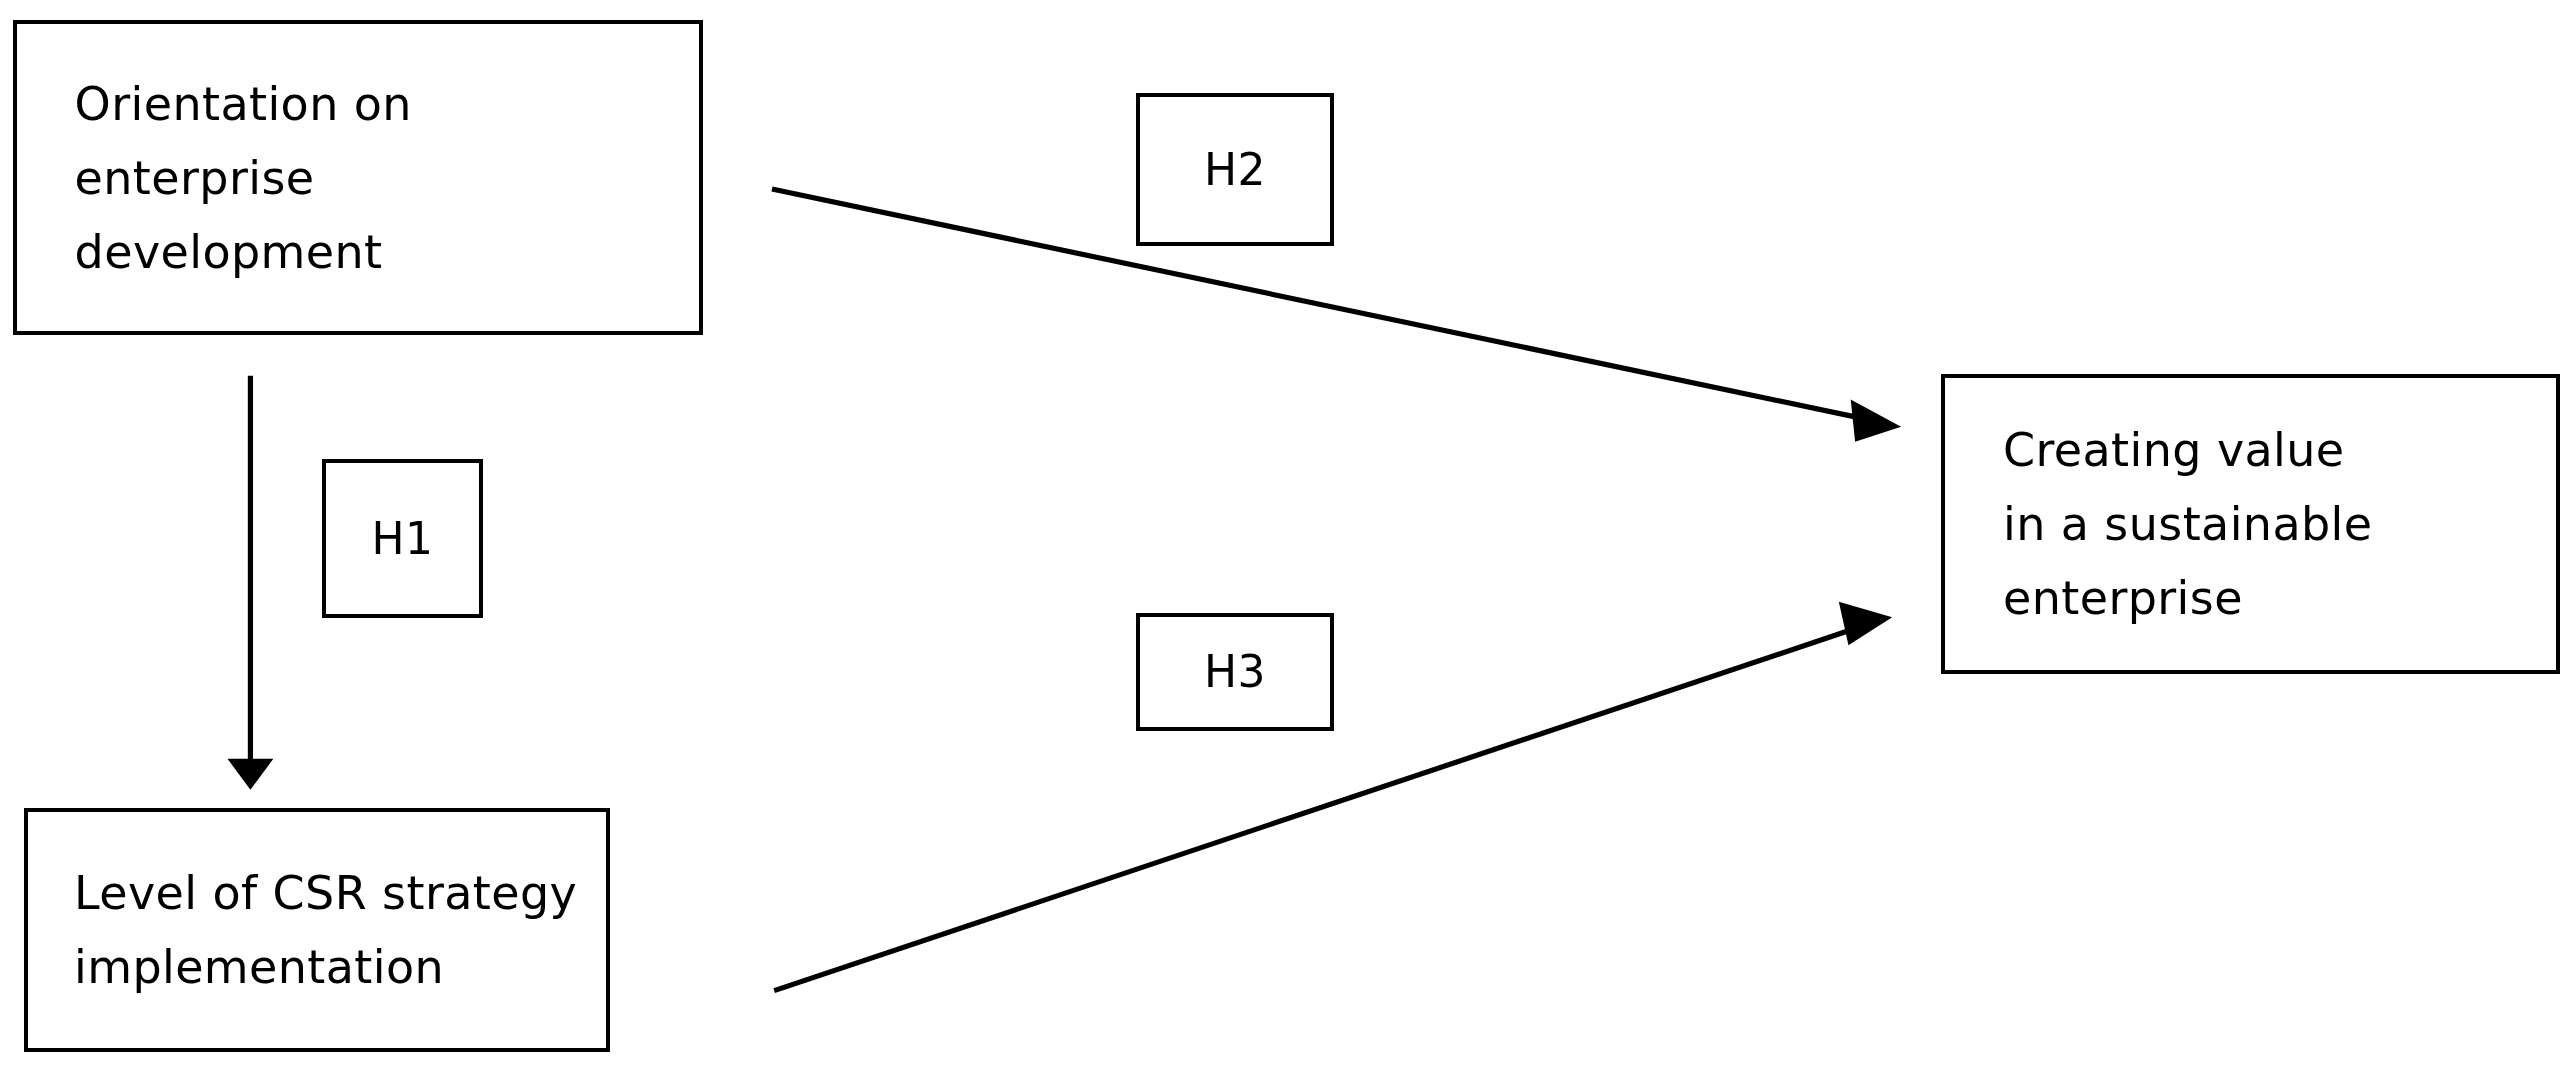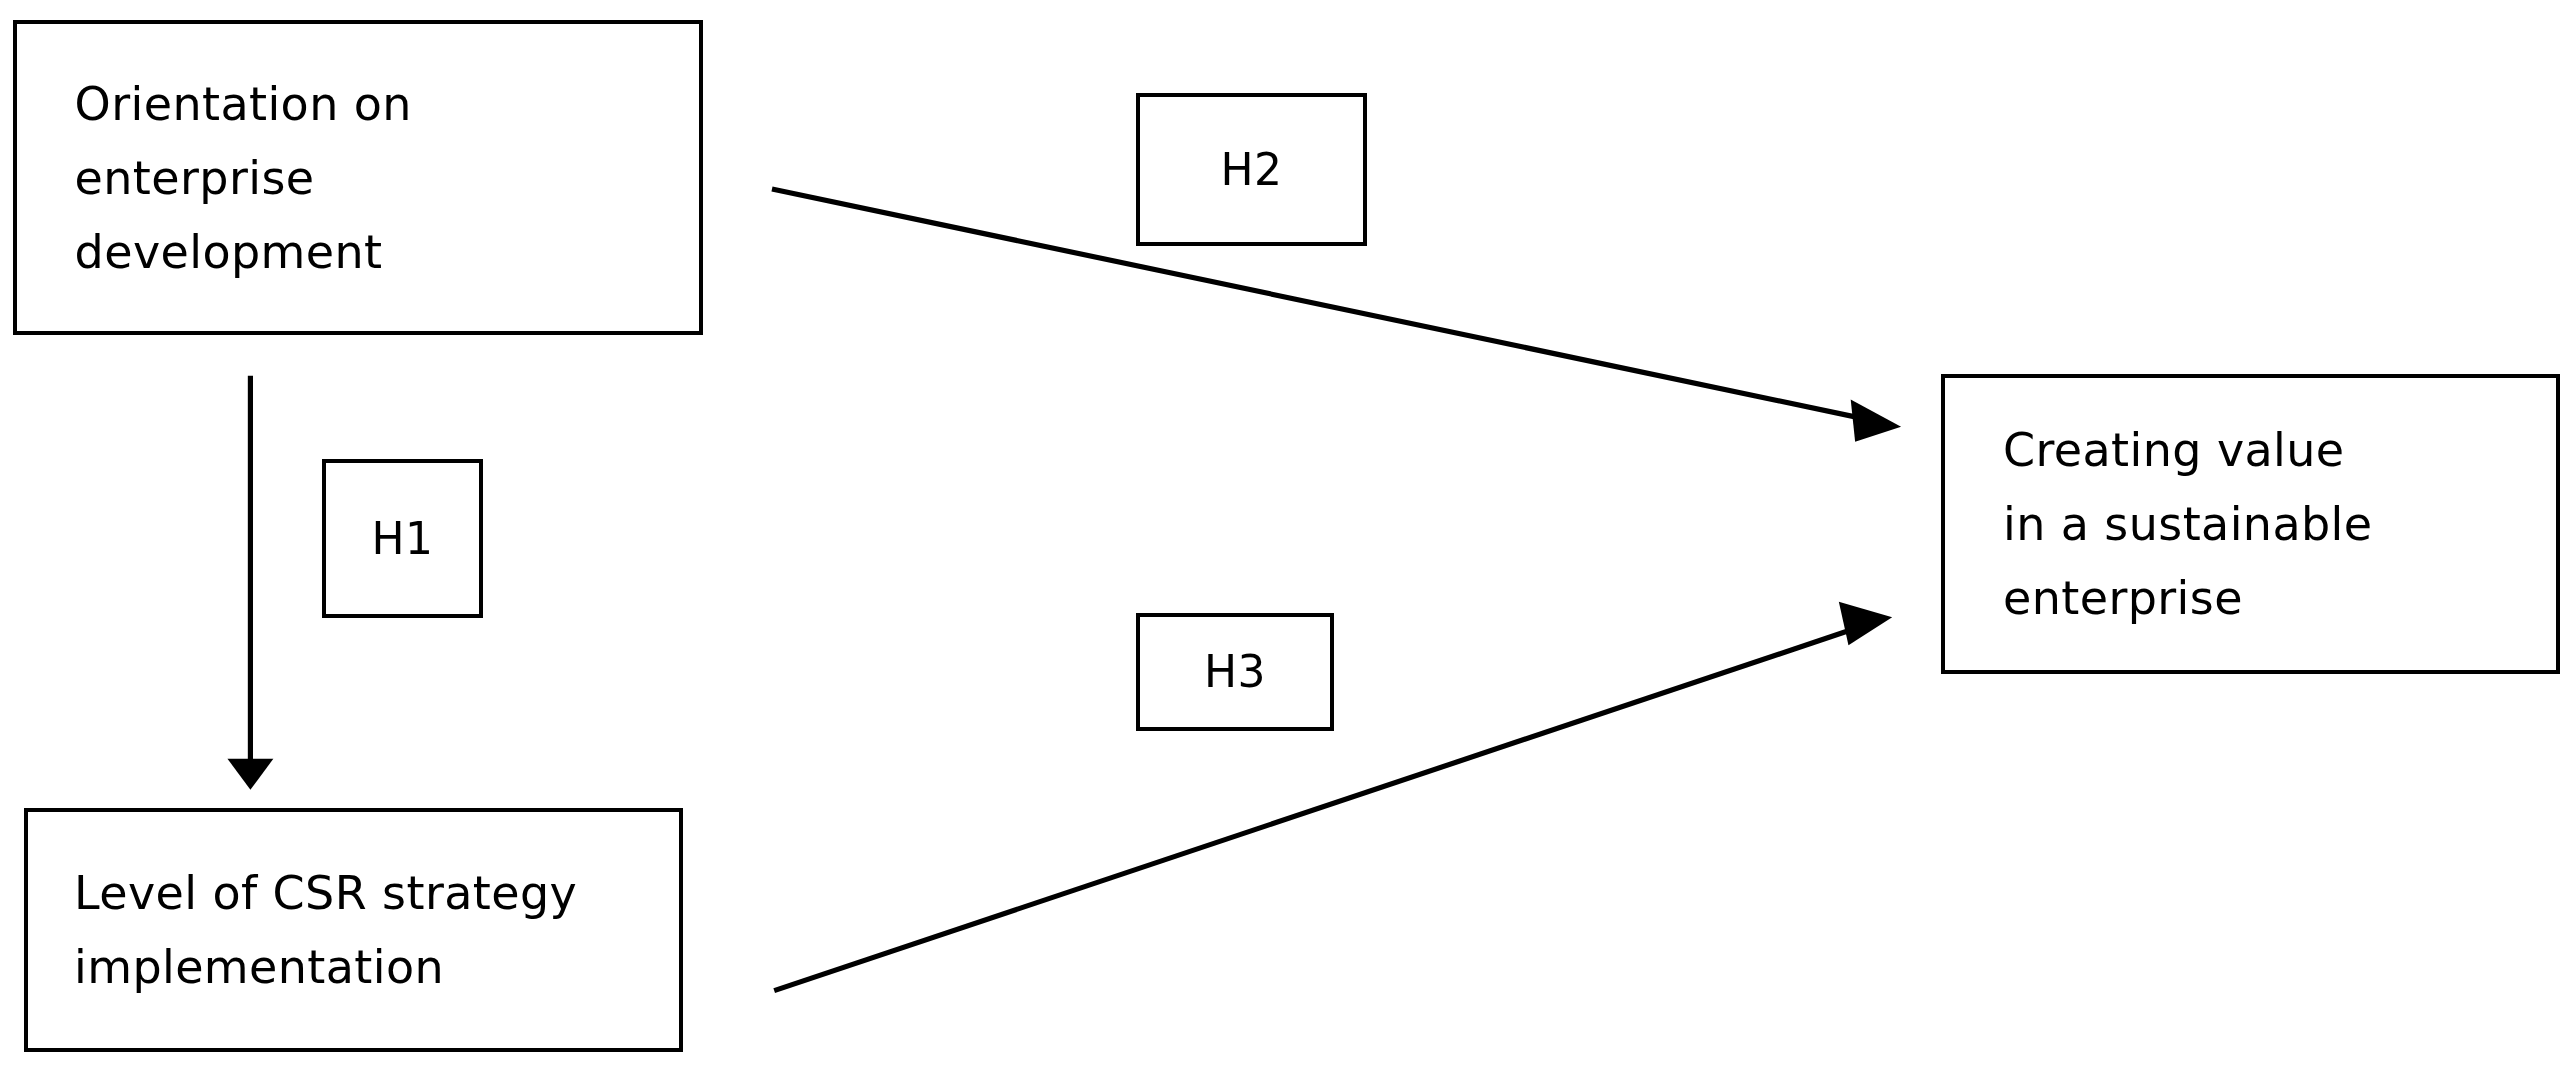--- a/index.html
+++ b/index.html
@@ -54,29 +54,29 @@
     position: absolute;
     left: 0;
     top: 0;
     width: 2576px;
     height: 1067px;
     pointer-events: none;
   }
 
   
   #box-orientation   { left: 12.6px;   top: 20px;    width: 690px; height: 315px; }
-  #box-csr           { left: 24px;   top: 808px;  width: 659px; height: 244px; }
+  #box-csr           { left: 24px;   top: 808px;  width: 586px; height: 244px; }
   #box-value         { left: 1941px; top: 374px;   width: 619px; height: 300px; }
 
   #box-orientation .node-text { padding-left: 58px; }
   #box-csr .node-text         { padding-left: 46px; }
   #box-value .node-text       { padding-left: 58px; }
 
   #hyp-h1 { left: 322px;  top: 459px; width: 161px; height: 159px; }
-  #hyp-h2 { left: 1136px; top: 93px; width: 231px; height: 153px; }
+  #hyp-h2 { left: 1136px; top: 93px; width: 198px; height: 153px; }
   #hyp-h3 { left: 1136px; top: 613px; width: 198px; height: 118px; }
 </style>
 </head>
 <body>
 
 <div id="canvas">
 
   <svg id="edge-layer" viewBox="0 0 3477 1440" width="2576" height="1067" xmlns="http://www.w3.org/2000/svg">
 
     <g>

